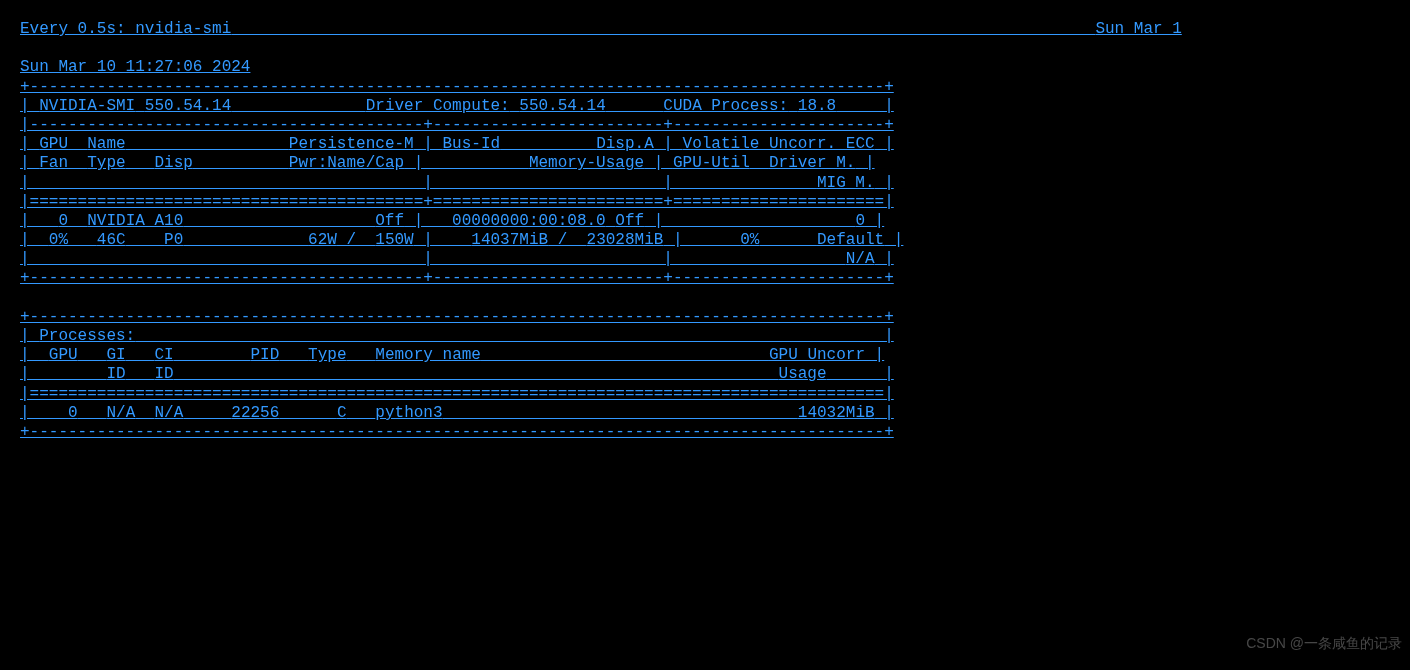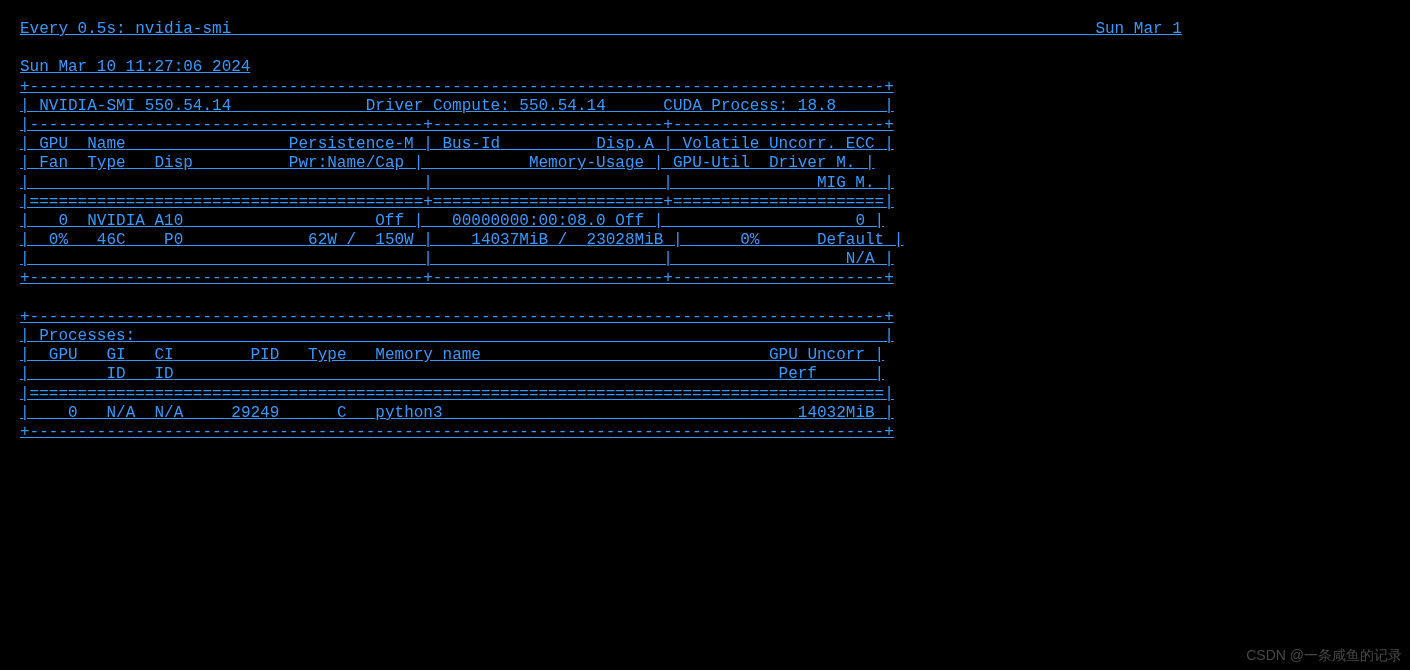--- a/index.html
+++ b/index.html
@@ -17,21 +17,21 @@
     position: relative;
   }
   pre {
     margin: 12px;
     font-family: inherit;
     white-space: pre;
     text-decoration: underline;
   }
   .watermark {
     position: absolute;
-    bottom: 6px;
+    bottom: 18px;
     right: 8px;
     color: rgba(200,200,200,0.35);
     font-family: sans-serif;
     font-size: 14px;
   }
 </style>
 </head>
 <body>
 
 <pre><span>Every 0.5s: nvidia-smi</span>                                                                                          <span>Sun Mar 1</span>
@@ -45,18 +45,18 @@
 |                                         |                        |               <span>MIG M.</span> |
 |=========================================+========================+======================|
 |   <span>0</span>  <span>NVIDIA A10</span>                    <span>Off</span> |   <span>00000000:00:08.0</span> <span>Off</span> |                    <span>0</span> |
 |  <span>0%</span>   <span>46C</span>    <span>P0</span>             <span>62W</span> /  <span>150W</span> |    <span>14037MiB</span> /  <span>23028MiB</span> |      <span>0%</span>      <span>Default</span> |
 |                                         |                        |                  <span>N/A</span> |
 +-----------------------------------------+------------------------+----------------------+
 
 +-----------------------------------------------------------------------------------------+
 | <span>Processes:</span>                                                                              |
 |  <span>GPU</span>   <span>GI</span>   <span>CI</span>        <span>PID</span>   <span>Type</span>   <span>Memory name</span>                              <span>GPU Uncorr</span> |
-|        <span>ID</span>   <span>ID</span>                                                               <span>Perf</span>      |
+|        <span>ID</span>   <span>ID</span>                                                               <span>Usage</span>      |
 |=========================================================================================|
-|    <span>0</span>   <span>N/A</span>  <span>N/A</span>     <span>29249</span>      <span>C</span>   <span>python3</span>                                     <span>14032MiB</span> |
+|    <span>0</span>   <span>N/A</span>  <span>N/A</span>     <span>22256</span>      <span>C</span>   <span>python3</span>                                     <span>14032MiB</span> |
 +-----------------------------------------------------------------------------------------+</pre>
 
 <div class="watermark">CSDN @一条咸鱼的记录</div>
 
 </body></html>

